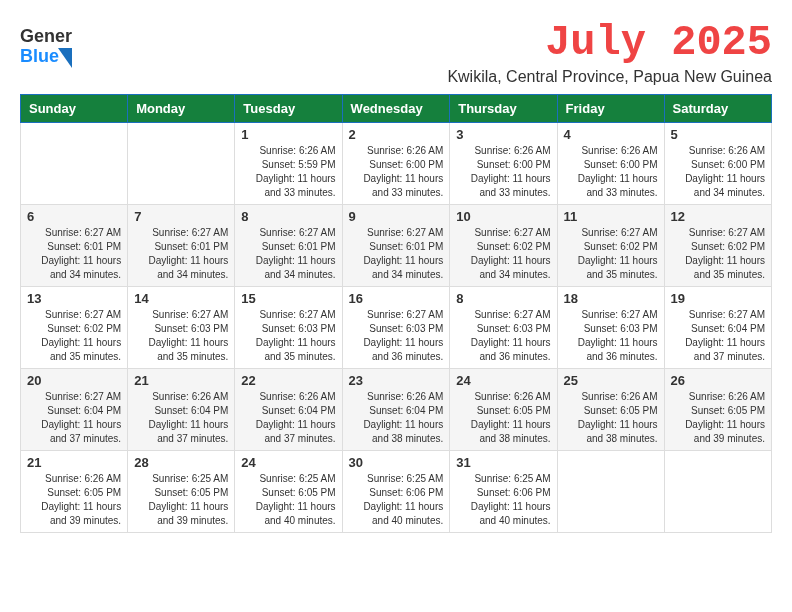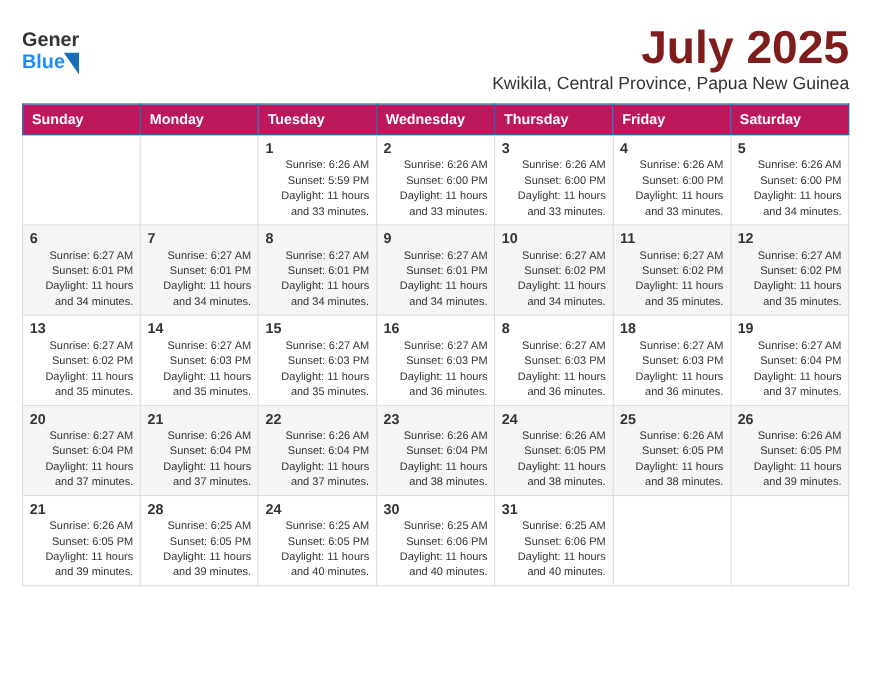--- a/index.html
+++ b/index.html
@@ -15,35 +15,36 @@
       justify-content: space-between;
       align-items: flex-start;
       margin-bottom: 8px;
     }
     .title-area {
       text-align: right;
     }
     .month-title {
       font-size: 42px;
       font-weight: bold;
-      color: #7f1d1d;
+      color: #ef4444;
       line-height: 1.1;
+      font-family: Liberation Mono, monospace;
     }
     .location-title {
       font-size: 16px;
       color: #333;
       margin-top: 2px;
     }
     .calendar {
       width: 100%;
       border-collapse: collapse;
       border: 1px solid #ccc;
     }
     .calendar th {
-      background-color: #be185d;
+      background-color: #15803d;
       color: white;
       text-align: left;
       padding: 6px 8px;
       font-size: 13px;
       border: 1px solid #1a6fbd;
     }
     .calendar td {
       vertical-align: top;
       padding: 4px 6px;
       border: 1px solid #ddd;

